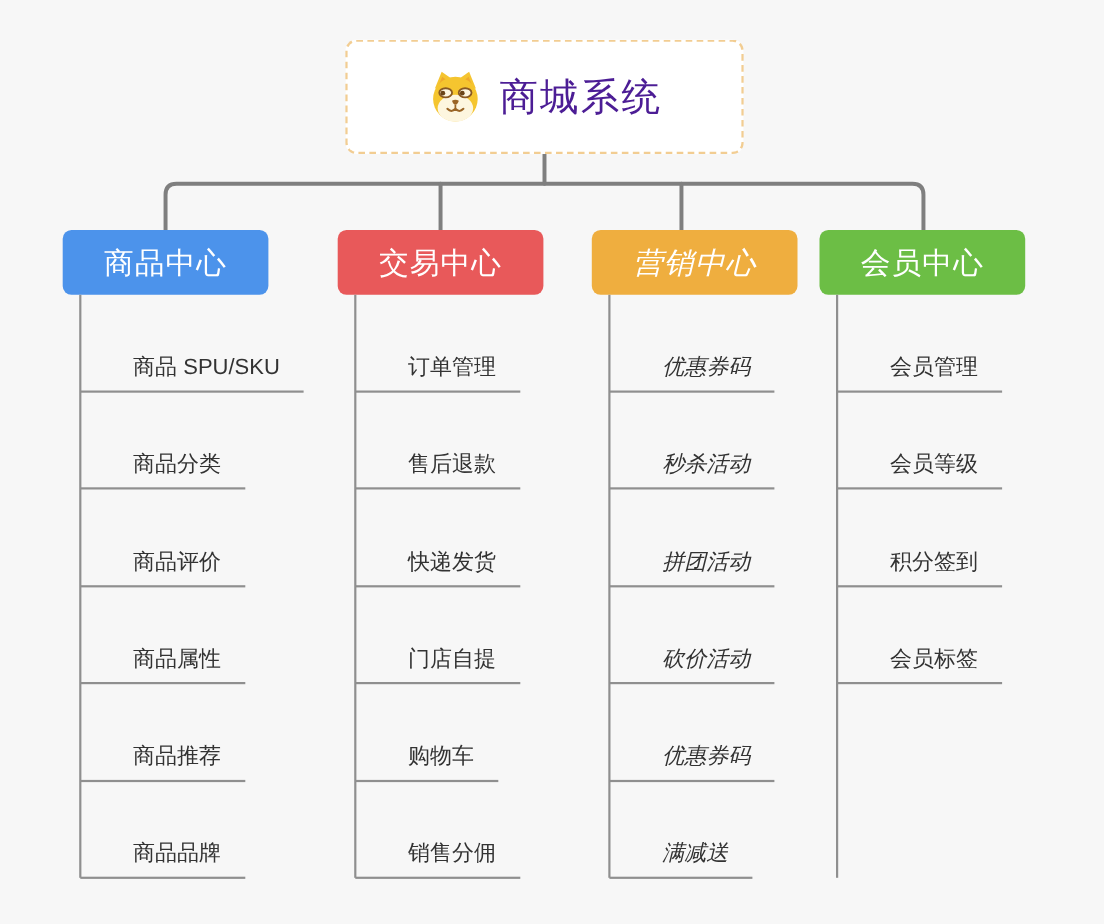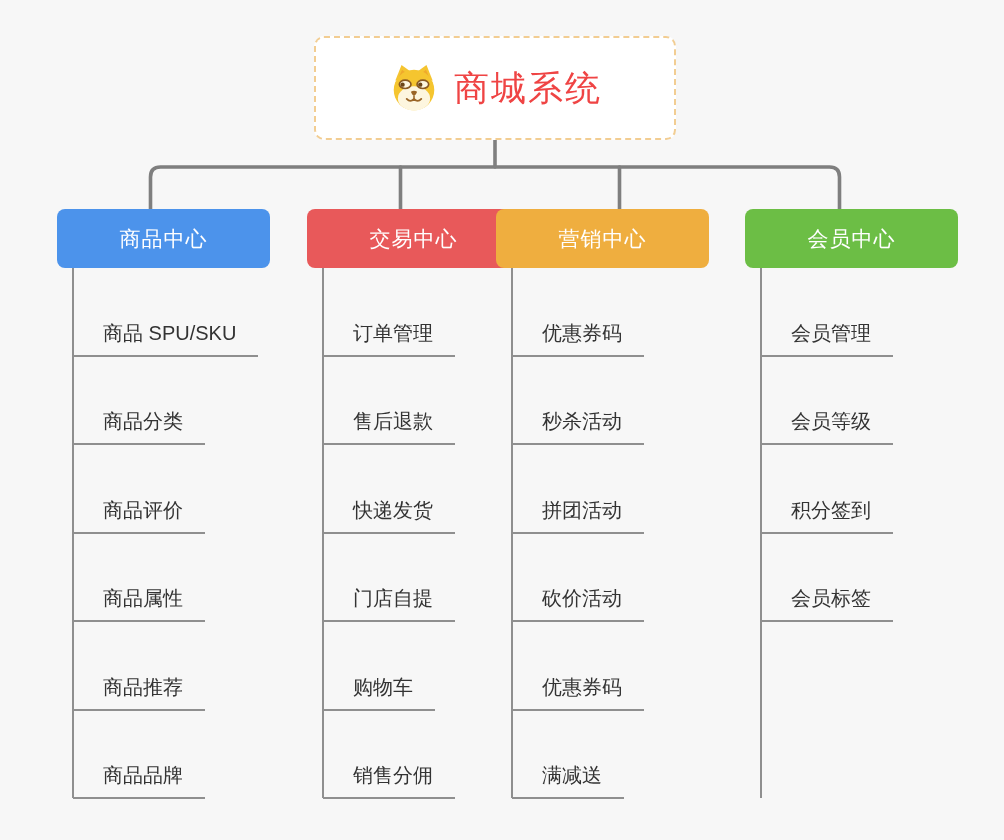--- a/index.html
+++ b/index.html
@@ -30,66 +30,66 @@
     border:2px dashed #F2CD92;
     border-radius:10px;
     display:flex;
     align-items:center;
     justify-content:center;
     gap:14px;
     cursor:pointer;
   }
   .root-title{
     font-size:35px;
-    color:#ef4444;
+    color:#4c1d95;
     letter-spacing:2px;
     white-space:nowrap;
   }
   .doge{
     width:52px;height:52px;
     display:flex;align-items:center;justify-content:center;
   }
   
   .branch{
     position:absolute;
     top:209px;
     width:250px;
     height:600px;
   }
   .branch-box{
     position:absolute;
     left:0;top:0;
-    width:213px;height:59px;
+    width:187px;height:59px;
     border-radius:8px;
     display:flex;
     align-items:center;
     justify-content:center;
     color:#FFFFFF;
-    font-size:21px;
+    font-size:27px;
     letter-spacing:1px;
     cursor:pointer;
   }
   .branch-vline{
     position:absolute;
     left:15px;top:59px;
     width:2px;height:530px;
     background:#8F8F8F;
   }
   .leaves{
     position:absolute;
     left:16px;top:59px;
   }
   .leaf-row{
     height:88.5px;
     display:flex;
     align-items:flex-end;
   }
   .leaf{
     border-bottom:2px solid #8F8F8F;
-    padding:0 22px 8px 30px;
+    padding:0 22px 8px 48px;
     font-size:20px;
     color:#333333;
     white-space:nowrap;
     cursor:pointer;
   }
 </style>
 </head>
 <body>
 
 <div class="canvas">
@@ -170,21 +170,21 @@
             <div class="leaf">门店自提</div>
           </div>
           <div class="leaf-row">
             <div class="leaf">购物车</div>
           </div>
           <div class="leaf-row">
             <div class="leaf">销售分佣</div>
           </div>
         </div>
   </div>
-      <div class="branch" style="left: 496px;">
+      <div class="branch" style="left: 538px; font-style: italic;">
     <div class="branch-box" style="background: rgb(239, 174, 63);">
       <span>营销中心</span>
     </div>
     <div class="branch-vline"></div>
     <div class="leaves">
           <div class="leaf-row">
             <div class="leaf">优惠券码</div>
           </div>
           <div class="leaf-row">
             <div class="leaf">秒杀活动</div>

